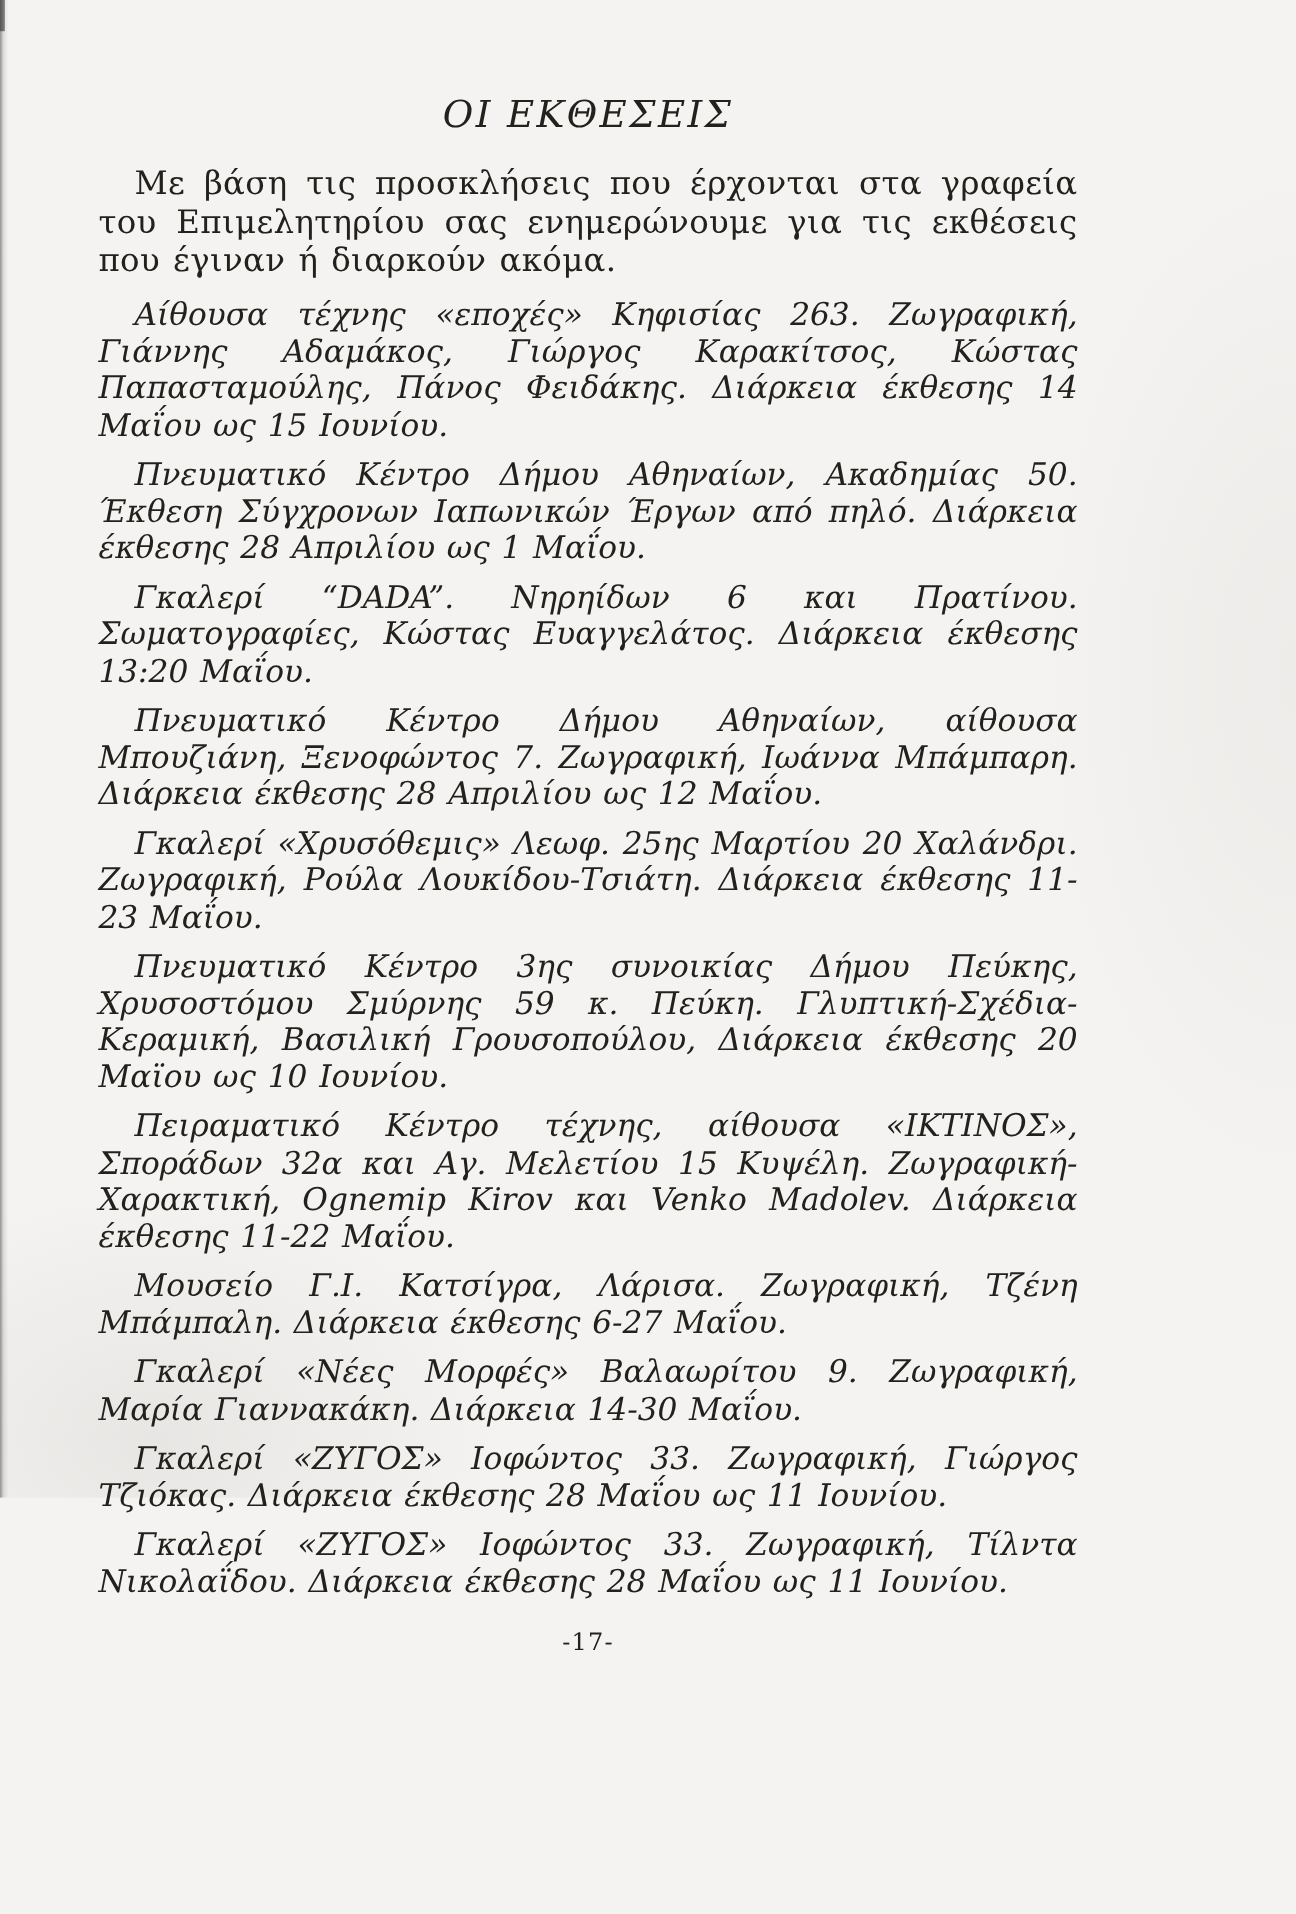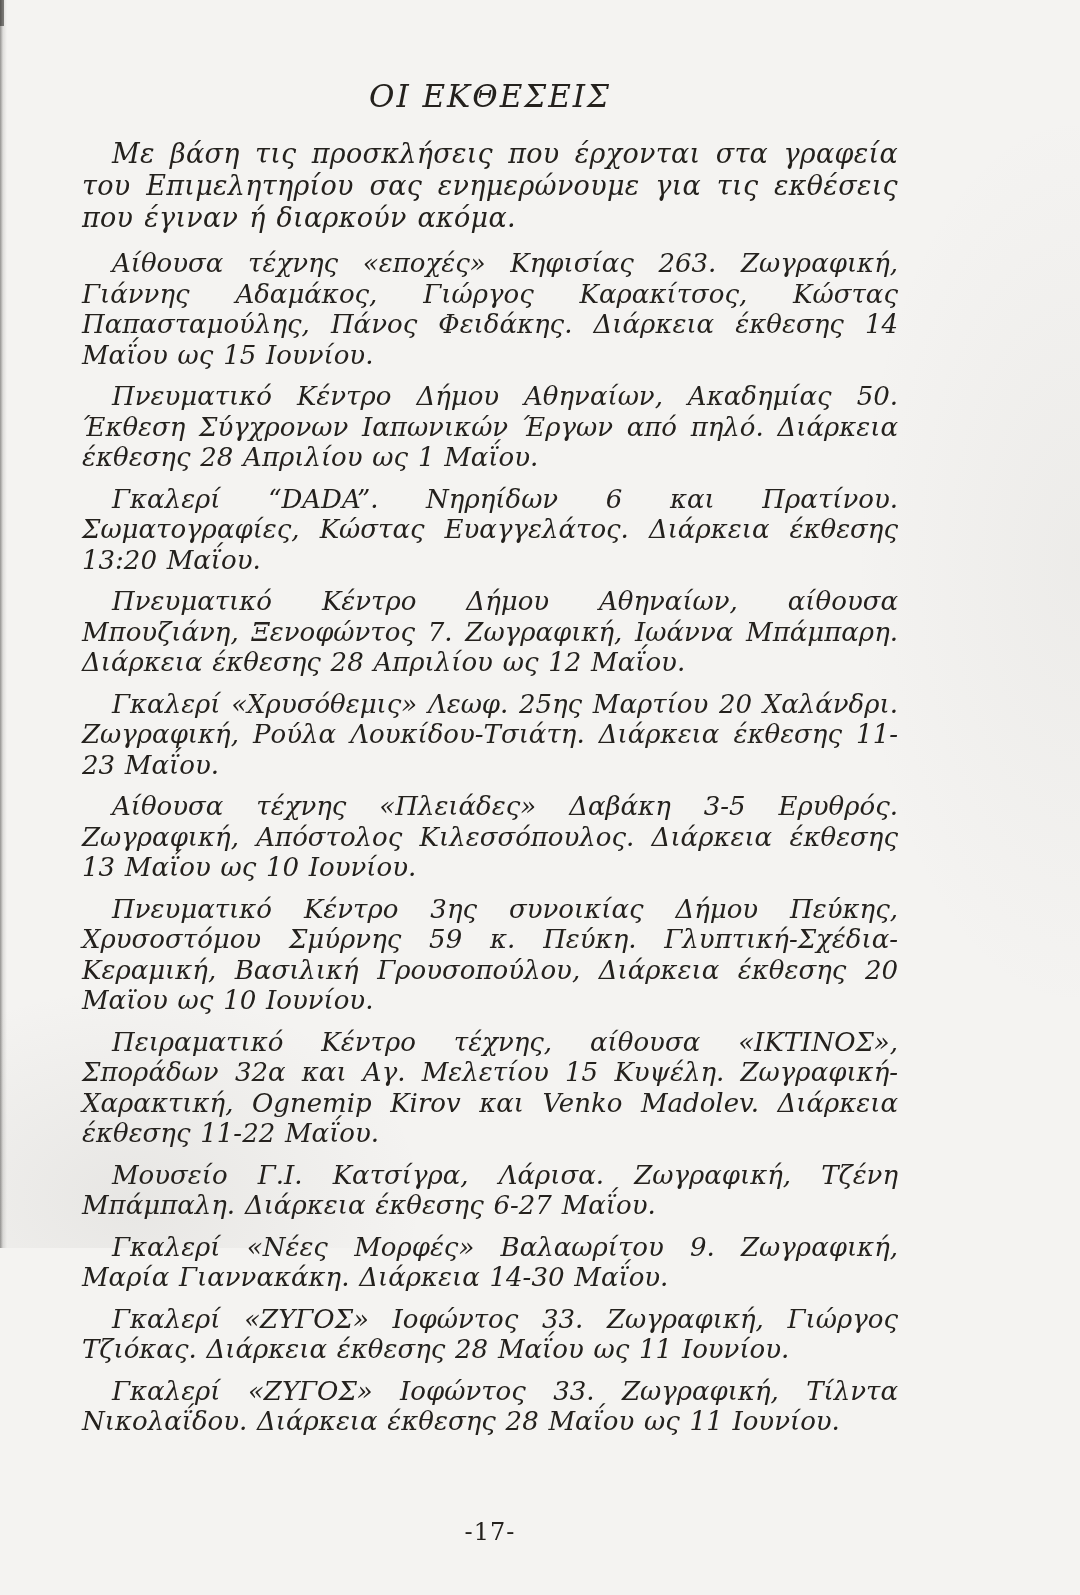--- a/index.html
+++ b/index.html
@@ -29,44 +29,43 @@
   }
   h1.title{
     font-style:italic;
     font-weight:500;
     font-size:31px;
     letter-spacing:2px;
     text-align:center;
     margin-bottom:24px;
   }
   p.intro{
-    font-style:italic;
     font-size:27px;
     line-height:32px;
     text-align:justify;
     text-indent:30px;
     letter-spacing:0.3px;
     word-spacing:2px;
     margin-bottom:14px;
   }
   p.entry{
     font-size:26px;
     line-height:30.5px;
     text-align:justify;
     text-indent:30px;
     word-spacing:1.5px;
     margin-top:11px;
     font-style:italic;
   }
   .page-number{
     position:absolute;
-    left:82px; top:1518px;
+    left:82px; top:1356px;
     width:816px;
     text-align:center;
-    font-size:24px;
+    font-size:20px;
     letter-spacing:1px;
   }
   .corner-mark{
     position:absolute;
     left:0; top:0;
     width:4px; height:26px;
     background:rgba(35,33,30,0.55);
   }
 </style>
 </head>
@@ -78,21 +77,20 @@
   <div class="text-block">
     <h1 class="title">ΟΙ ΕΚΘΕΣΕΙΣ</h1>
 
     <p class="intro">Με βάση τις προσκλήσεις που έρχονται στα γραφεία του Επιμελητηρίου σας ενημερώνουμε για τις εκθέσεις που έγιναν ή διαρκούν ακόμα.</p>
 
     <p class="entry">Αίθουσα τέχνης «εποχές» Κηφισίας 263. Ζωγραφική, Γιάννης Αδαμάκος, Γιώργος Καρακίτσος, Κώστας Παπασταμούλης, Πάνος Φειδάκης. Διάρκεια έκθεσης 14 Μαΐου ως 15 Ιουνίου.</p>
     <p class="entry">Πνευματικό Κέντρο Δήμου Αθηναίων, Ακαδημίας 50. Έκθεση Σύγχρονων Ιαπωνικών Έργων από πηλό. Διάρκεια έκθεσης 28 Απριλίου ως 1 Μαΐου.</p>
     <p class="entry">Γκαλερί “DADA”. Νηρηίδων 6 και Πρατίνου. Σωματογραφίες, Κώστας Ευαγγελάτος. Διάρκεια έκθεσης 13:20 Μαΐου.</p>
     <p class="entry">Πνευματικό Κέντρο Δήμου Αθηναίων, αίθουσα Μπουζιάνη, Ξενοφώντος 7. Ζωγραφική, Ιωάννα Μπάμπαρη. Διάρκεια έκθεσης 28 Απριλίου ως 12 Μαΐου.</p>
     <p class="entry">Γκαλερί «Χρυσόθεμις» Λεωφ. 25ης Μαρτίου 20 Χαλάνδρι. Ζωγραφική, Ρούλα Λουκίδου-Τσιάτη. Διάρκεια έκθεσης 11-23 Μαΐου.</p>
-    <p class="entry">Αίθουσα τέχνης «Πλειάδες» Δαβάκη 3-5 Ερυθρός. Ζωγραφική, Απόστολος Κιλεσσόπουλος. Διάρκεια έκθεσης 13 Μαΐου ως 10 Ιουνίου.</p>
     <p class="entry">Πνευματικό Κέντρο 3ης συνοικίας Δήμου Πεύκης, Χρυσοστόμου Σμύρνης 59 κ. Πεύκη. Γλυπτική-Σχέδια-Κεραμική, Βασιλική Γρουσοπούλου, Διάρκεια έκθεσης 20 Μαϊου ως 10 Ιουνίου.</p>
     <p class="entry">Πειραματικό Κέντρο τέχνης, αίθουσα «ΙΚΤΙΝΟΣ», Σποράδων 32α και Αγ. Μελετίου 15 Κυψέλη. Ζωγραφική-Χαρακτική, Ognemip Kirov και Venko Madolev. Διάρκεια έκθεσης 11-22 Μαΐου.</p>
     <p class="entry">Μουσείο Γ.Ι. Κατσίγρα, Λάρισα. Ζωγραφική, Τζένη Μπάμπαλη. Διάρκεια έκθεσης 6-27 Μαΐου.</p>
     <p class="entry">Γκαλερί «Νέες Μορφές» Βαλαωρίτου 9. Ζωγραφική, Μαρία Γιαννακάκη. Διάρκεια 14-30 Μαΐου.</p>
     <p class="entry">Γκαλερί «ΖΥΓΟΣ» Ιοφώντος 33. Ζωγραφική, Γιώργος Τζιόκας. Διάρκεια έκθεσης 28 Μαΐου ως 11 Ιουνίου.</p>
     <p class="entry">Γκαλερί «ΖΥΓΟΣ» Ιοφώντος 33. Ζωγραφική, Τίλντα Νικολαΐδου. Διάρκεια έκθεσης 28 Μαΐου ως 11 Ιουνίου.</p>
   </div>
 
   <div class="page-number">-17-</div>
 </div>

